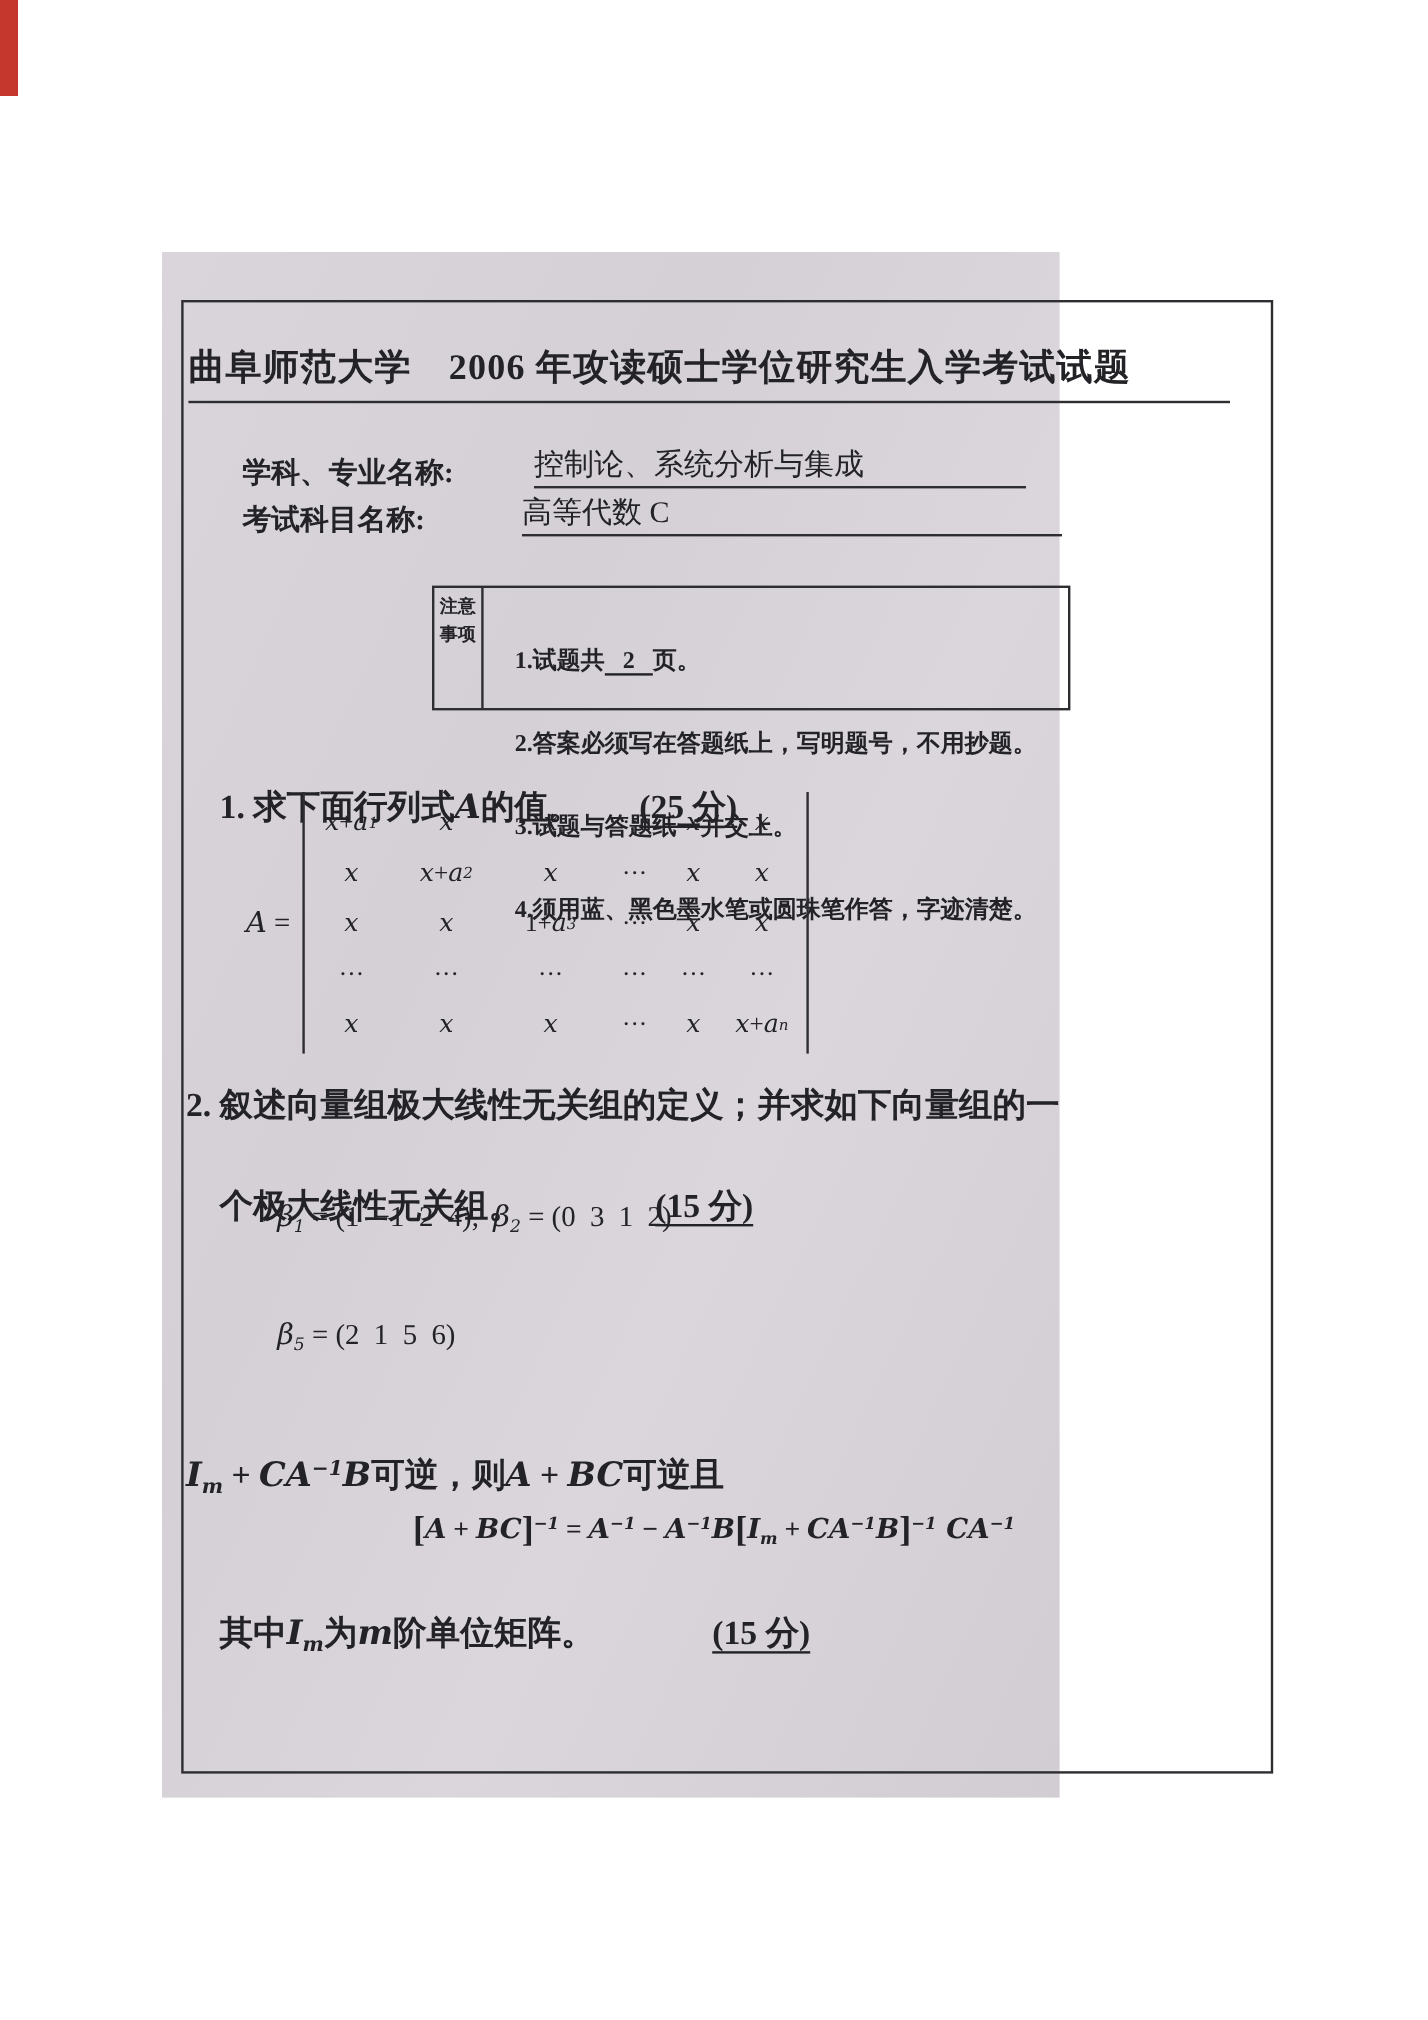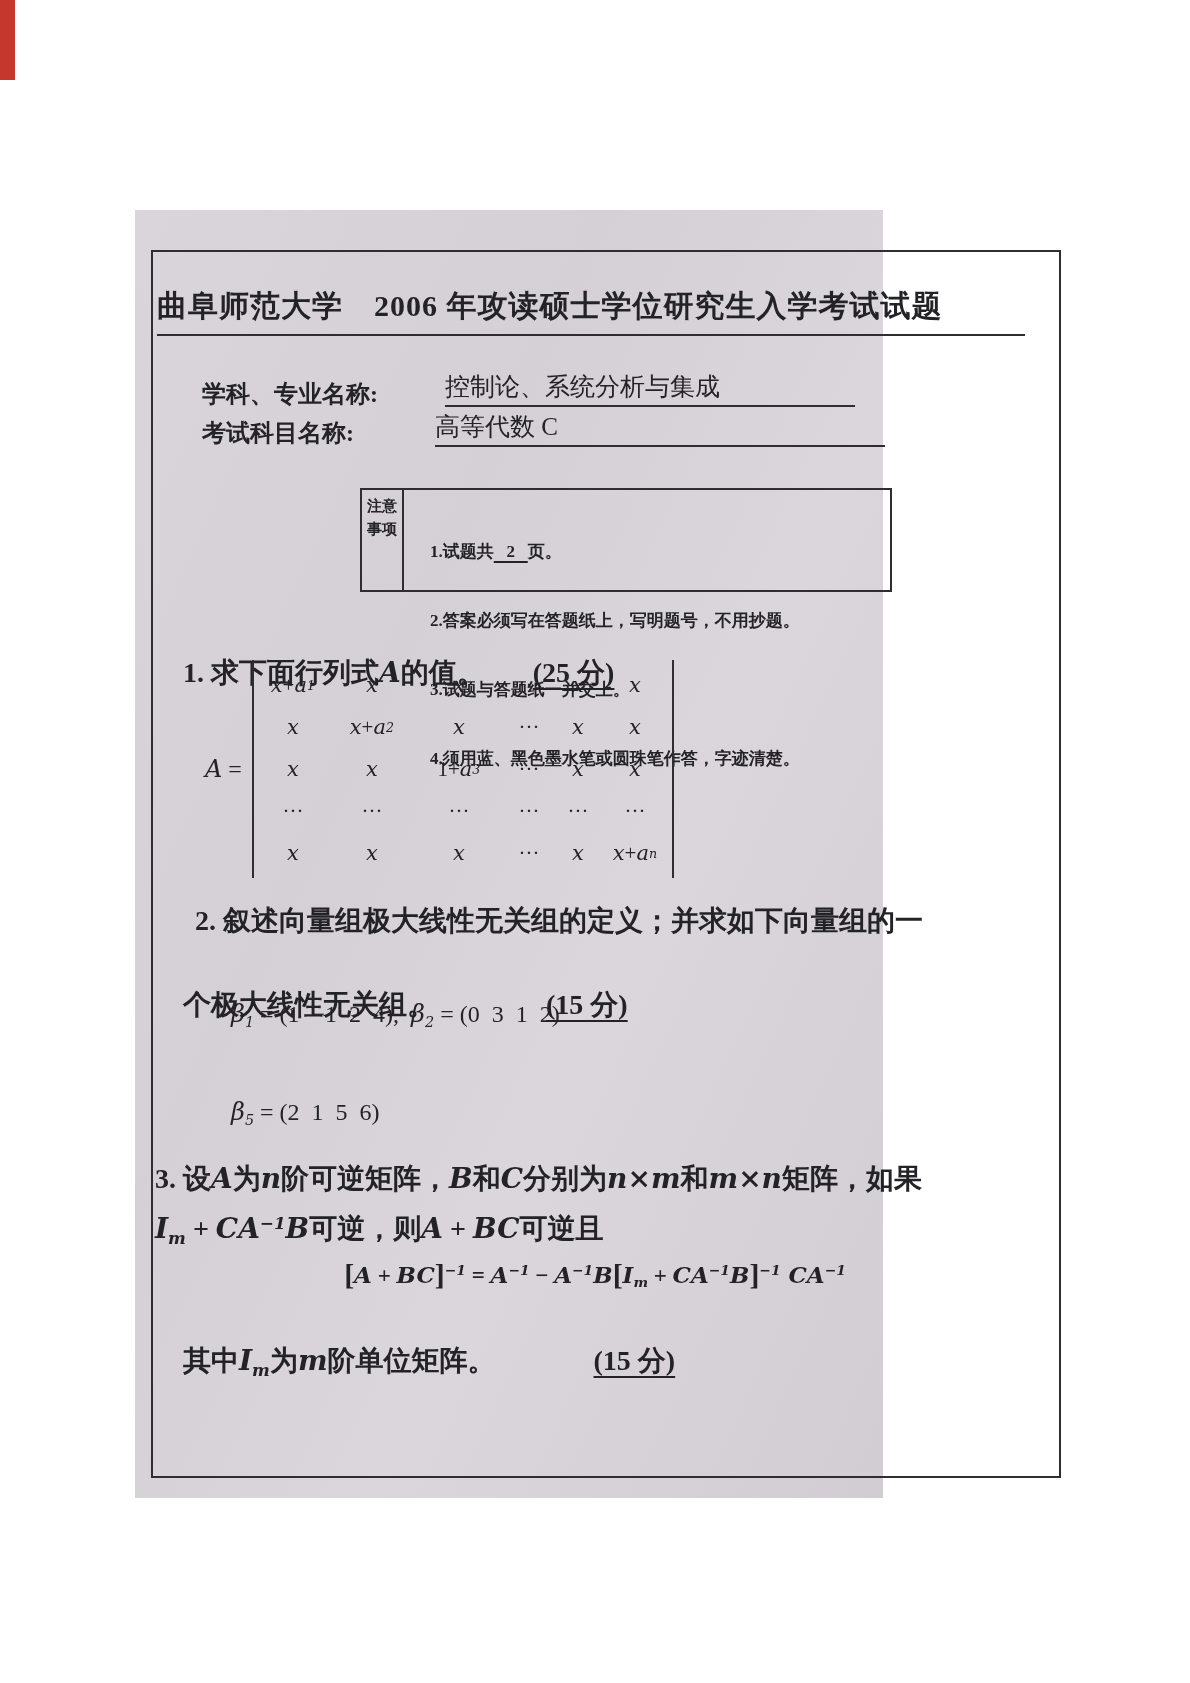--- a/index.html
+++ b/index.html
@@ -27,21 +27,21 @@
   .f2l{left:67px;top:207px;font-family:Liberation Serif, serif;} .f2v{left:300px;top:200px;width:450px;}
   .notice{
     left:225px;top:278px;width:532px;height:104px;border:2px solid #2e2e32;
     box-sizing:border-box;display:flex;
   }
   .notice-side{
     width:42px;border-right:2px solid #2e2e32;box-sizing:border-box;
     font-size:15px;font-weight:700;text-align:center;padding-top:5px;
     word-break:break-all;line-height:23px;
   }
-  .notice-body{flex:1;padding:4px 26px;font-size:17px;font-weight:600;line-height:23px;white-space:pre;}
+  .notice-body{flex:1;padding:4px 26px;font-size:20px;font-weight:600;line-height:23px;white-space:pre;}
   .math{white-space:pre;}
   .mi{font-style:italic;font-family:"DejaVu Serif","Liberation Serif",serif;}
   .mn{}
   .mb{font-size:1.3em;vertical-align:-0.08em;line-height:1;}
   .mu{text-decoration:underline;text-decoration-thickness:1.5px;text-underline-offset:4px;white-space:pre;}
   sub,sup{font-family:"DejaVu Serif","Liberation Serif",serif;font-style:italic;font-size:0.6em;}
   sub{vertical-align:-0.35em;} sup{vertical-align:0.55em;}
   .q{font-size:28px;font-weight:600;white-space:pre;}
   .score{
     font-weight:600;text-decoration:underline;text-decoration-thickness:2px;
@@ -51,21 +51,21 @@
   .det{left:70px;top:450px;display:flex;align-items:center;}
   .det-label{font-size:24px;margin-right:10px;white-space:pre;}
   .det-grid{
     display:grid;grid-template-columns:72px 86px 88px 52px 46px 68px;grid-auto-rows:42px;
     border-left:2px solid #2e2e32;border-right:2px solid #2e2e32;padding:4px 3px;
   }
   .dcell{display:flex;align-items:center;justify-content:center;font-size:21px;white-space:pre;}
   .vec{font-size:24px;white-space:pre;}
   .v1{left:96px;top:790px;} .v3{left:96px;top:838px;} .v5{left:96px;top:888px;}
   .q1h{left:20px;top:412px;}
-  .q2l1{left:20px;top:692px;margin-left:40px;} .q2l2{left:20px;top:744px;}
+  .q2l1{left:20px;top:692px;} .q2l2{left:20px;top:744px;}
   .q3l1{left:20px;top:950px;} .q3l2{left:20px;top:1000px;}
   .formula{left:110px;top:1050px;width:700px;text-align:center;font-size:23px;font-weight:700;white-space:pre;}
   .q3l3{left:20px;top:1100px;}
 </style>
 </head>
 <body>
 
 <div class="red-mark"></div>
 
 <div class="paper">
@@ -129,19 +129,18 @@
   </div>
 
   <div class="abs q q2l1">2. 叙述向量组极大线性无关组的定义；并求如下向量组的一</div>
   <div class="abs q q2l2">
     <span>个极大线性无关组。</span><span class="score">(15 分)</span>
   </div>
 
   <div class="abs vec math v1"><span class="mi">β</span><sub>1</sub><span class="mn"> = (1  −1  2  4),  </span><span class="mi">β</span><sub>2</sub><span class="mn"> = (0  3  1  2)</span></div>
   <div class="abs vec math v5"><span class="mi">β</span><sub>5</sub><span class="mn"> = (2  1  5  6)</span></div>
 
-  <div class="abs q math q3l1"><span class="mn">3. 设</span><span class="mi">A</span><span class="mn">为</span><span class="mi">n</span><span class="mn">阶可逆矩阵，</span><span class="mi">B</span><span class="mn">和</span><span class="mi">C</span><span class="mn">分别为</span><span class="mi">n×m</span><span class="mn">和</span><span class="mi">m×n</span><span class="mn">矩阵，如果</span></div>
   <div class="abs q math q3l2"><span class="mi">I</span><sub>m</sub><span class="mn"> + </span><span class="mi">CA</span><sup>−1</sup><span class="mi">B</span><span class="mn">可逆，则</span><span class="mi">A</span><span class="mn"> + </span><span class="mi">BC</span><span class="mn">可逆且</span></div>
   <div class="abs formula math"><span class="mb">[</span><span class="mi">A</span><span class="mn"> + </span><span class="mi">BC</span><span class="mb">]</span><sup>−1</sup><span class="mn"> = </span><span class="mi">A</span><sup>−1</sup><span class="mn"> − </span><span class="mi">A</span><sup>−1</sup><span class="mi">B</span><span class="mb">[</span><span class="mi">I</span><sub>m</sub><span class="mn"> + </span><span class="mi">CA</span><sup>−1</sup><span class="mi">B</span><span class="mb">]</span><sup>−1</sup><span class="mi"> CA</span><sup>−1</sup></div>
   <div class="abs q q3l3">
     <span class="math"><span class="mn">其中</span><span class="mi">I</span><sub>m</sub><span class="mn">为</span><span class="mi">m</span><span class="mn">阶单位矩阵。</span></span><span class="score">(15 分)</span>
   </div>
 </div>
 
 </body></html>

